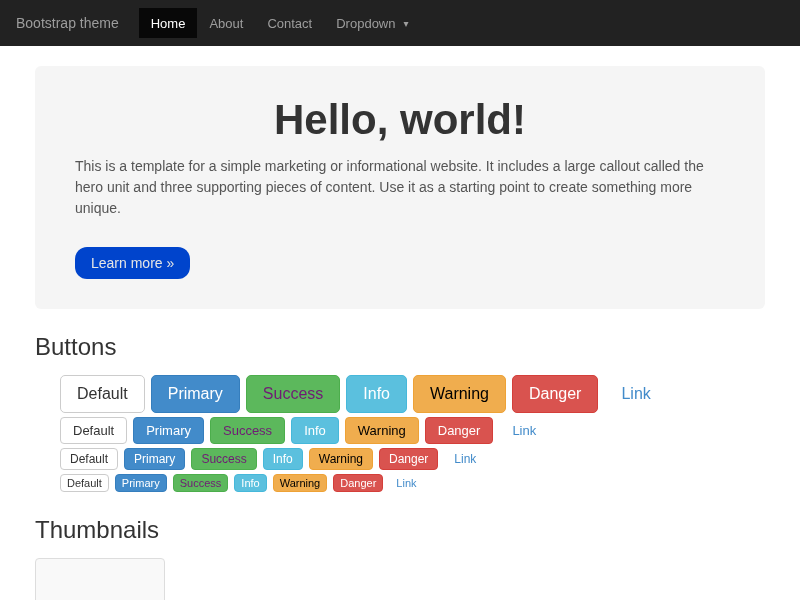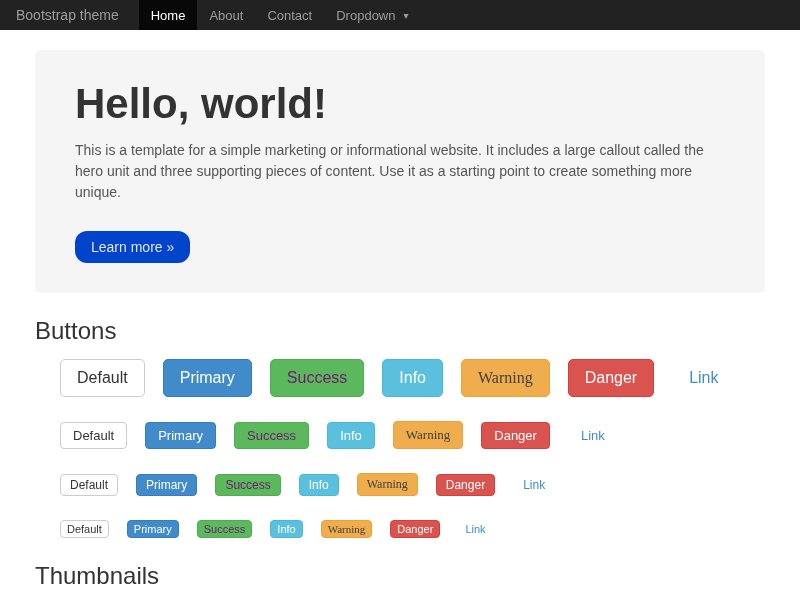--- a/index.html
+++ b/index.html
@@ -1,21 +1,21 @@
 <!DOCTYPE html>
 <html><head>
   <meta charset="utf-8">
   <style>
     * { box-sizing: border-box; margin: 0; padding: 0; }
     body { font-family: "Helvetica Neue", Helvetica, Arial, sans-serif; font-size: 14px; color: #333; background: #fff; }
 
     
     .navbar {
       background-color: #222;
-      height: 30px;
+      height: 46px;
       display: flex;
       align-items: center;
       padding: 0 16px;
     }
     .navbar-brand {
       color: #9d9d9d;
       font-size: 14px;
       margin-right: 20px;
       text-decoration: none;
     }
@@ -59,20 +59,21 @@
       background-color: #f5f5f5;
       border-radius: 6px;
       padding: 30px 40px;
       margin-bottom: 24px;
     }
     .hero-unit h1 {
       font-size: 42px;
       font-weight: bold;
       color: #333;
       margin-bottom: 12px;
+      text-align: center;
     }
     .hero-unit p {
       font-size: 14px;
       color: #555;
       margin-bottom: 28px;
       line-height: 1.5;
     }
     .btn-hero {
       background-color: #0044cc;
       color: #e5e5e5;
@@ -91,22 +92,22 @@
       font-weight: normal;
       color: #333;
       margin-bottom: 14px;
       margin-top: 16px;
     }
 
     
     .btn-row {
       display: flex;
       align-items: center;
-      gap: 18px;
-      margin-bottom: 24px;
+      gap: 6px;
+      margin-bottom: 4px;
       flex-wrap: wrap;
       padding-left: 25px;
     }
 
     
     .btn {
       cursor: pointer;
       border-radius: 4px;
       font-weight: normal;
       border: 1px solid transparent;
@@ -119,21 +120,21 @@
     .btn-md { padding: 5px 12px; font-size: 13px; }
     
     .btn-sm { padding: 3px 9px; font-size: 12px; }
     
     .btn-xs { padding: 2px 6px; font-size: 11px; }
 
     .btn-default { background: #fff; border-color: #ccc; color: #333; }
     .btn-primary { background: #428bca; border-color: #357ebd; color: #fff; }
     .btn-success { background: #5cb85c; border-color: #4cae4c; color: #701a75; }
     .btn-info    { background: #5bc0de; border-color: #46b8da; color: #fff; }
-    .btn-warning { background: #f0ad4e; border-color: #eea236; color: #404040; font-family: Liberation Serif, serif; }
+    .btn-warning { background: #f0ad4e; border-color: #eea236; color: #000000; }
     .btn-danger  { background: #d9534f; border-color: #d43f3a; color: #fff; }
     .btn-link    { background: none; border-color: transparent; color: #428bca; text-decoration: none; }
 
     .buttons-section { margin-bottom: 24px; }
 
     
     .thumbnails-section { margin-bottom: 24px; }
     .thumbnail-box {
       width: 130px;
       height: 100px;

